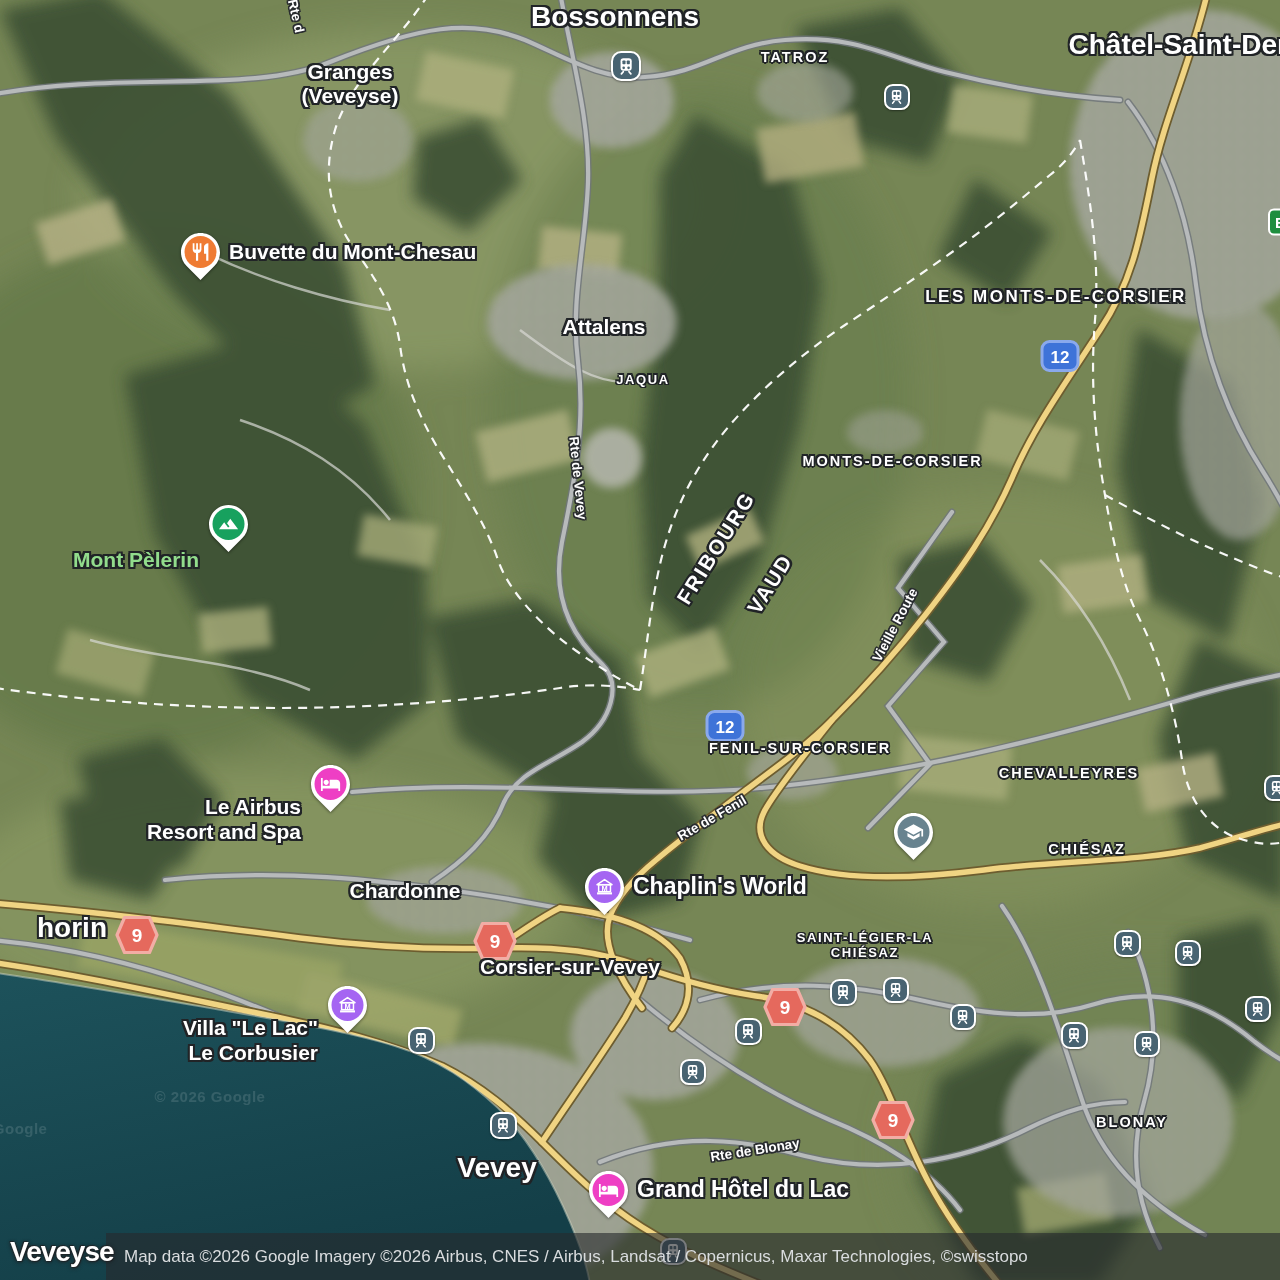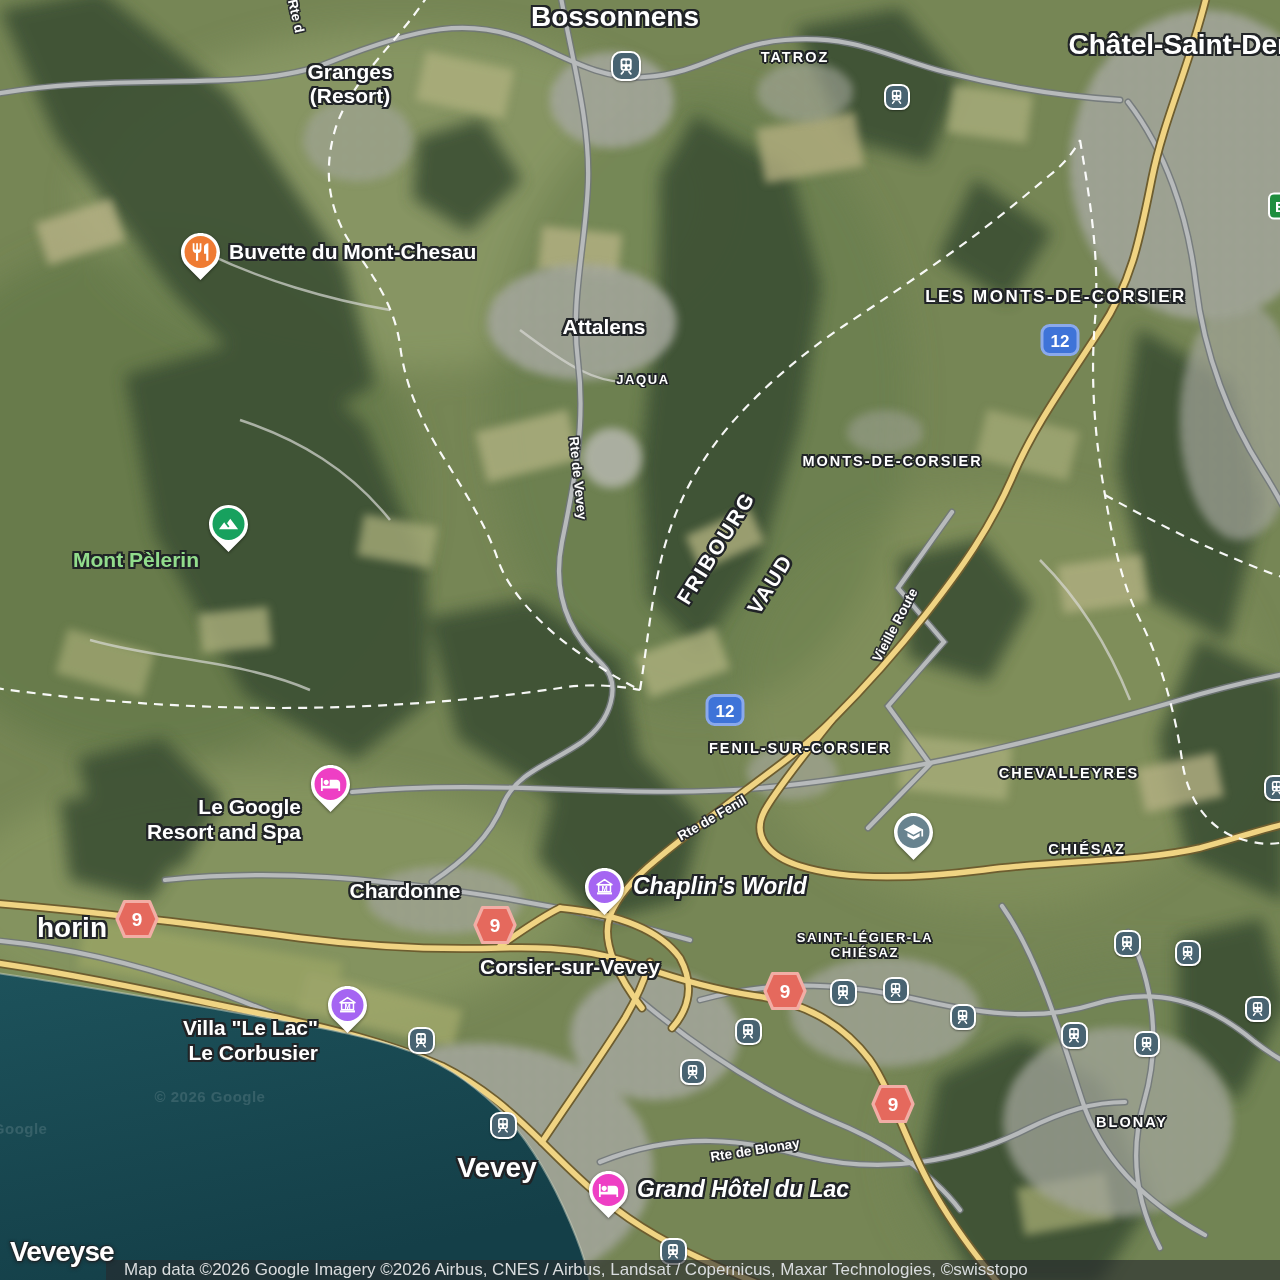--- a/index.html
+++ b/index.html
@@ -27,41 +27,41 @@
   .road-lbl{position:absolute;font-weight:bold;font-size:13.5px;color:#fff;white-space:nowrap;
     transform:translate(-50%,-50%);
     text-shadow:-1.4px -1.4px 0 #2a2d30,0 -1.6px 0 #2a2d30,1.4px -1.4px 0 #2a2d30,-1.6px 0 0 #2a2d30,
       1.6px 0 0 #2a2d30,-1.4px 1.4px 0 #2a2d30,0 1.6px 0 #2a2d30,1.4px 1.4px 0 #2a2d30;}
 
   
   .pin{position:absolute;width:41px;height:49px;filter:drop-shadow(0 1.5px 1.5px rgba(0,0,0,.45));}
   .poi-lbl{position:absolute;font-weight:bold;font-size:21px;color:#fff;white-space:nowrap;line-height:1.18;
     text-shadow:-2px -2px 0 #212427,0 -2px 0 #212427,2px -2px 0 #212427,-2px 0 0 #212427,
       2px 0 0 #212427,-2px 2px 0 #212427,0 2px 0 #212427,2px 2px 0 #212427;}
-  .poi-xl{font-size:23px;font-style:italic;}
+  .poi-xl{font-size:23px;}
   .side-left{text-align:right;transform:translate(-100%,-50%);margin-top:36px;}
   .side-right{text-align:left;transform:translate(0,-50%);}
 
   
   .transit{position:absolute;box-sizing:border-box;border:2.5px solid #fff;background:#486371;
     box-shadow:0 1px 2px rgba(0,0,0,.4);display:flex;align-items:center;justify-content:center;}
 
-  .shield{position:absolute;transform:translate(-50%,-50%);}
+  .shield{position:absolute;transform:translate(-50%,-50%);margin-top:16px;}
   .shield svg text{font-family:"Liberation Sans",sans-serif;}
   .shield-green{box-sizing:border-box;border:2.5px solid #fff;border-radius:6px;color:#fff;
     font-weight:bold;font-size:15px;display:flex;align-items:center;padding-left:5px;}
 
   .watermark{position:absolute;color:rgba(255,255,255,.13);font-size:15px;font-weight:bold;
     transform:translate(-50%,-50%);white-space:nowrap;letter-spacing:.5px;}
 
   
   #google-logo{position:absolute;left:10px;top:1236px;font-size:28px;font-weight:bold;color:#fff;
     letter-spacing:-1px;z-index:40;
     text-shadow:0 0 3px rgba(32,33,36,.9),0 1px 4px rgba(32,33,36,.9),1px 1px 0 rgba(32,33,36,.65),-1px -1px 0 rgba(32,33,36,.65);}
-  #attribution{position:absolute;left:106px;right:0;bottom:0;height:20px;z-index:39;
+  #attribution{position:absolute;left:106px;right:0;bottom:0;height:47px;z-index:39;
     background:rgba(38,42,45,.62);display:flex;align-items:center;padding-left:18px;
     font-size:17px;color:#d9dcde;white-space:nowrap;overflow:hidden;}
 </style>
 </head>
 <body>
 
 <div id="viewport">
 
   <svg id="terrain" width="1280" height="1280" viewBox="0 0 1280 1280">
     <defs>
@@ -424,21 +424,21 @@
   <path d="M8.6 18.6 6.4 21.2 M15.4 18.6 17.6 21.2" stroke="#fff" stroke-width="2.1" stroke-linecap="round"></path>
         </svg>
       </div>
     </div>
   <div class="layer" id="labels" style="z-index:25">
       <div class="lbl city-large" style="left: 615px; top: 17px;">
         <div>Bossonnens</div>
       </div>
       <div class="lbl city" style="left: 350px; top: 84px;">
         <div>Granges</div>
-        <div>(Resort)</div>
+        <div>(Veveyse)</div>
       </div>
       <div class="lbl city-large" style="left: 1193px; top: 45px;">
         <div>Châtel-Saint-Denis</div>
       </div>
       <div class="lbl locality" style="left: 795px; top: 57px;">
         <div>TATROZ</div>
       </div>
       <div class="lbl city" style="left: 604px; top: 327px;">
         <div>Attalens</div>
       </div>
@@ -508,21 +508,21 @@
         <div>Mont Pèlerin</div>
       </div>
       <div class="pin" style="pointer-events: auto; left: 309.5px; top: 764px;"><svg width="41" height="49" viewBox="0 0 41 49">
     <path d="M20.5 1C9.7 1 1 9.7 1 20.5c0 5.3 2.1 10.1 5.6 13.6L20.5 48l13.9-13.9c3.5-3.5 5.6-8.3 5.6-13.6C40 9.7 31.3 1 20.5 1z" fill="#fff"></path>
     <circle cx="20.5" cy="20" r="16" fill="#ee3fc4"></circle>
     <g transform="translate(10.1,9.6) scale(0.87)">
             <path fill="#fff" d="M7 13c1.66 0 3-1.34 3-3S8.66 7 7 7s-3 1.34-3 3 1.34 3 3 3zm12-6h-8v7H3V5H1v15h2v-3h18v3h2v-9c0-2.21-1.79-4-4-4z"></path>
           </g>
         </svg></div>
       <div class="poi-lbl poi-lbl side-left" style="pointer-events: auto; top: 784px; left: 301px;">
-        <div>Le Google</div>
+        <div>Le Airbus</div>
         <div>Resort and Spa</div>
       </div>
       <div class="pin" style="pointer-events: auto; left: 583.5px; top: 867px;"><svg width="41" height="49" viewBox="0 0 41 49">
     <path d="M20.5 1C9.7 1 1 9.7 1 20.5c0 5.3 2.1 10.1 5.6 13.6L20.5 48l13.9-13.9c3.5-3.5 5.6-8.3 5.6-13.6C40 9.7 31.3 1 20.5 1z" fill="#fff"></path>
     <circle cx="20.5" cy="20" r="16" fill="#a565f2"></circle>
     <g transform="translate(10.1,9.6) scale(0.87)">
             <path d="M12 3.4 20.6 9.3H3.4Z" fill="none" stroke="#fff" stroke-width="1.7" stroke-linejoin="round"></path>
             <rect x="5.2" y="9.3" width="13.6" height="8" fill="none" stroke="#fff" stroke-width="1.7"></rect>
             <path d="M3.4 19.3h17.2" stroke="#fff" stroke-width="2.4"></path>
             <text x="12" y="16.6" font-size="8.5" font-weight="bold" fill="#fff" text-anchor="middle">M</text>

